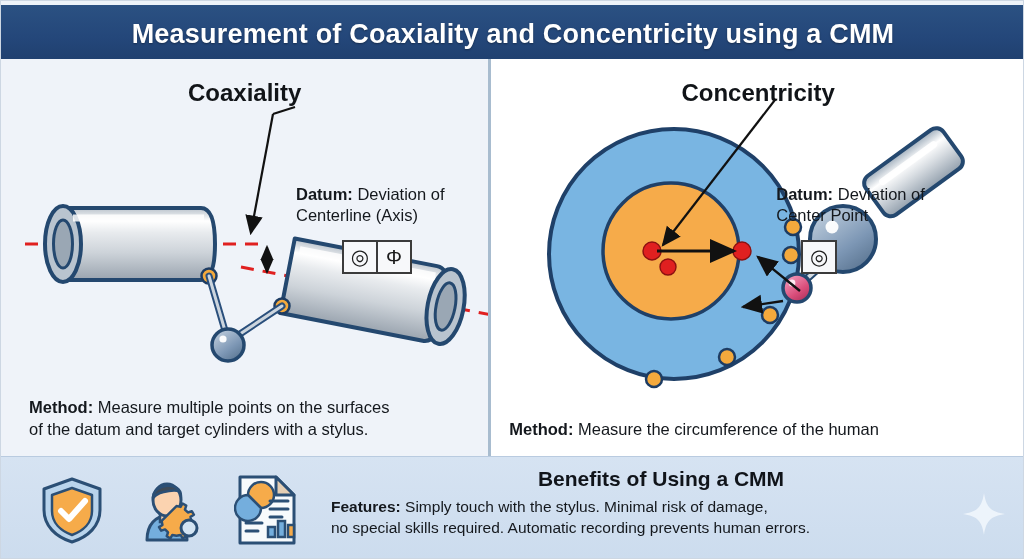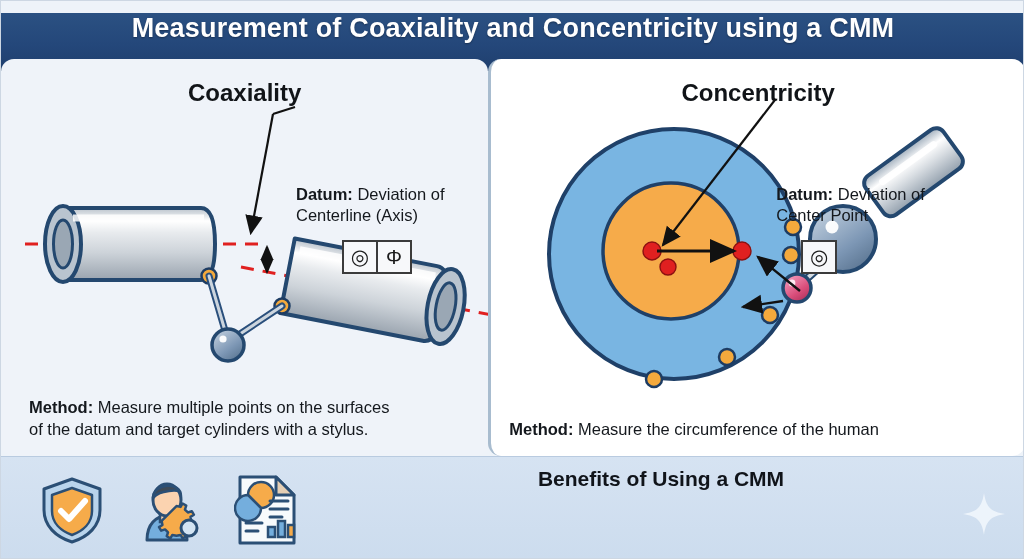--- a/index.html
+++ b/index.html
@@ -16,25 +16,26 @@
     height: 559px;
     overflow: hidden;
     background: #eef3f9;
     border: 1px solid #cdd7e3;
     box-sizing: border-box;
   }
 
   
   .header-bar {
     position: absolute;
-    left: 0; top: 12px;
+    left: 0; top: 4px;
     width: 1024px;
     height: 58px;
     background: linear-gradient(180deg, #2b5182 0%, #24477a 55%, #1f3f6e 100%);
     display: flex;
+    align-items: center;
     justify-content: center;
   }
   .header-title {
     color: #ffffff;
     font-size: 27px;
     font-weight: bold;
     letter-spacing: .2px;
     text-shadow: 0 1px 2px rgba(0,0,0,.35);
     white-space: nowrap;
   }
@@ -45,21 +46,20 @@
     left: 0; top: 58px;
     width: 1024px;
     height: 397px;
     display: flex;
   }
   .panel {
     position: relative;
     height: 100%;
     box-sizing: border-box;
     overflow: hidden;
-    border-radius: 13px;
   }
   .panel-left  { width: 514px; background: #eff3f9; }
   .panel-right { width: 566px; background: #ffffff; border-left: 3px solid #a8bccf; }
 
   .panel-title {
     position: absolute;
     top: 20px;
     width: 100%;
     text-align: center;
     font-size: 24px;
@@ -339,19 +339,23 @@
         <g fill="#74aedd" stroke="#2b4f75" stroke-width="2.5">
           <rect x="34" y="54" width="7" height="10"></rect>
           <rect x="44" y="48" width="7" height="16"></rect>
         </g>
         <rect x="54" y="52" width="6" height="12" fill="#f6ab4a" stroke="#2b4f75" stroke-width="2.5"></rect>
       </svg>
     </div>
 
     <div class="benefits-title">Benefits of Using a CMM</div>
 
+    <div class="features-text">
+      <b>Features:</b><span> Simply touch with the stylus. Minimal risk of damage,</span><br>
+      <span>no special skills required. Automatic recording prevents human errors.</span>
+    </div>
 
     <svg class="sparkle" width="46" height="46" viewBox="0 0 46 46" style="position:absolute;right:18px;top:34px;">
       <path d="M23 2 C25 16 30 21 44 23 C30 25 25 30 23 44 C21 30 16 25 2 23 C16 21 21 16 23 2 Z" fill="#eef4fb" opacity="0.95"></path>
     </svg>
   </div>
 
 </div>
 
 </body></html>

